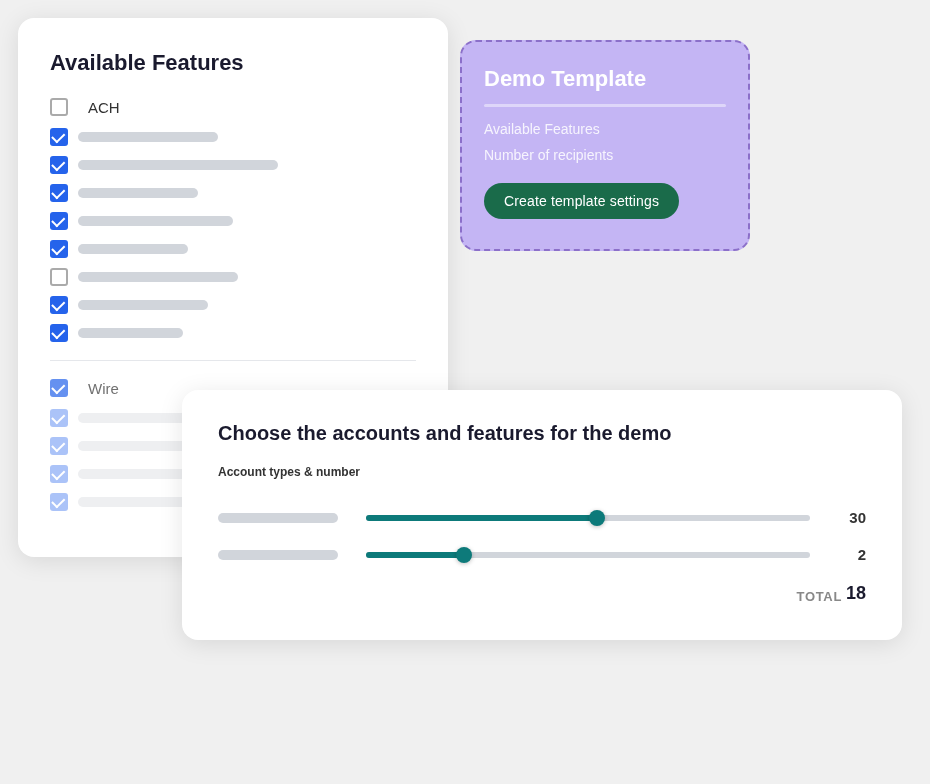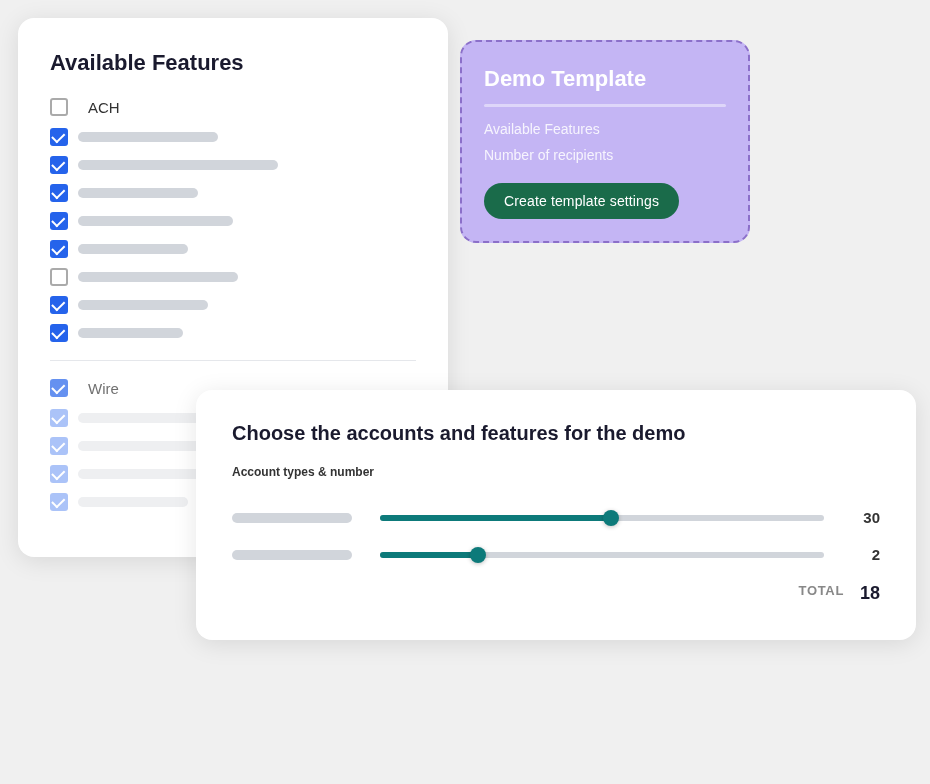--- a/index.html
+++ b/index.html
@@ -104,21 +104,21 @@
 
     
     .demo-template-card {
       position: absolute;
       top: 40px;
       left: 460px;
       width: 290px;
       background: #c4b5f4;
       border: 2.5px dashed #8b6fc9;
       border-radius: 16px;
-      padding: 24px 22px 22px 22px;
+      padding: 24px 22px 30px 22px;
       z-index: 3;
     }
 
     .demo-title {
       font-size: 22px;
       font-weight: 700;
       color: #fff;
       margin-bottom: 12px;
     }
 
@@ -148,21 +148,21 @@
       font-weight: 400;
       cursor: pointer;
       margin-top: 10px;
       letter-spacing: 0.01em;
     }
 
     
     .choose-accounts-card {
       position: absolute;
       top: 390px;
-      left: 196px;
+      left: 182px;
       width: 720px;
       background: #fff;
       border-radius: 16px;
       box-shadow: 0 4px 24px rgba(0,0,0,0.10);
       padding: 32px 36px 36px 36px;
       z-index: 4;
     }
 
     .choose-title {
       font-size: 20px;
@@ -259,22 +259,22 @@
       font-weight: 600;
       color: #333;
       width: 28px;
       text-align: right;
       flex-shrink: 0;
     }
 
     .total-row {
       display: flex;
       justify-content: flex-end;
-      align-items: flex-start;
-      gap: 16px;
+      align-items: flex-end;
+      gap: 4px;
       margin-top: 8px;
     }
 
     .total-label {
       font-size: 13px;
       font-weight: 600;
       color: #888;
       letter-spacing: 0.05em;
       text-transform: uppercase;
     }

